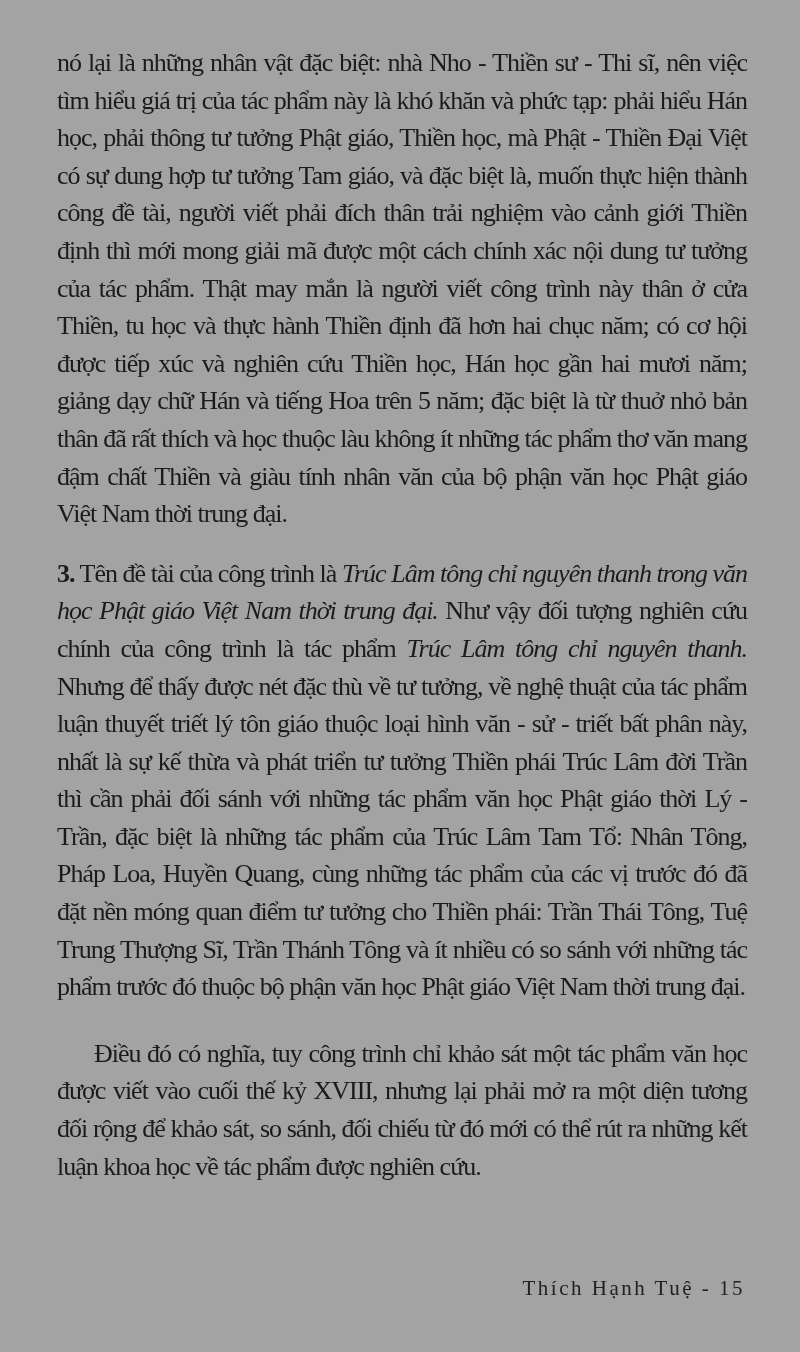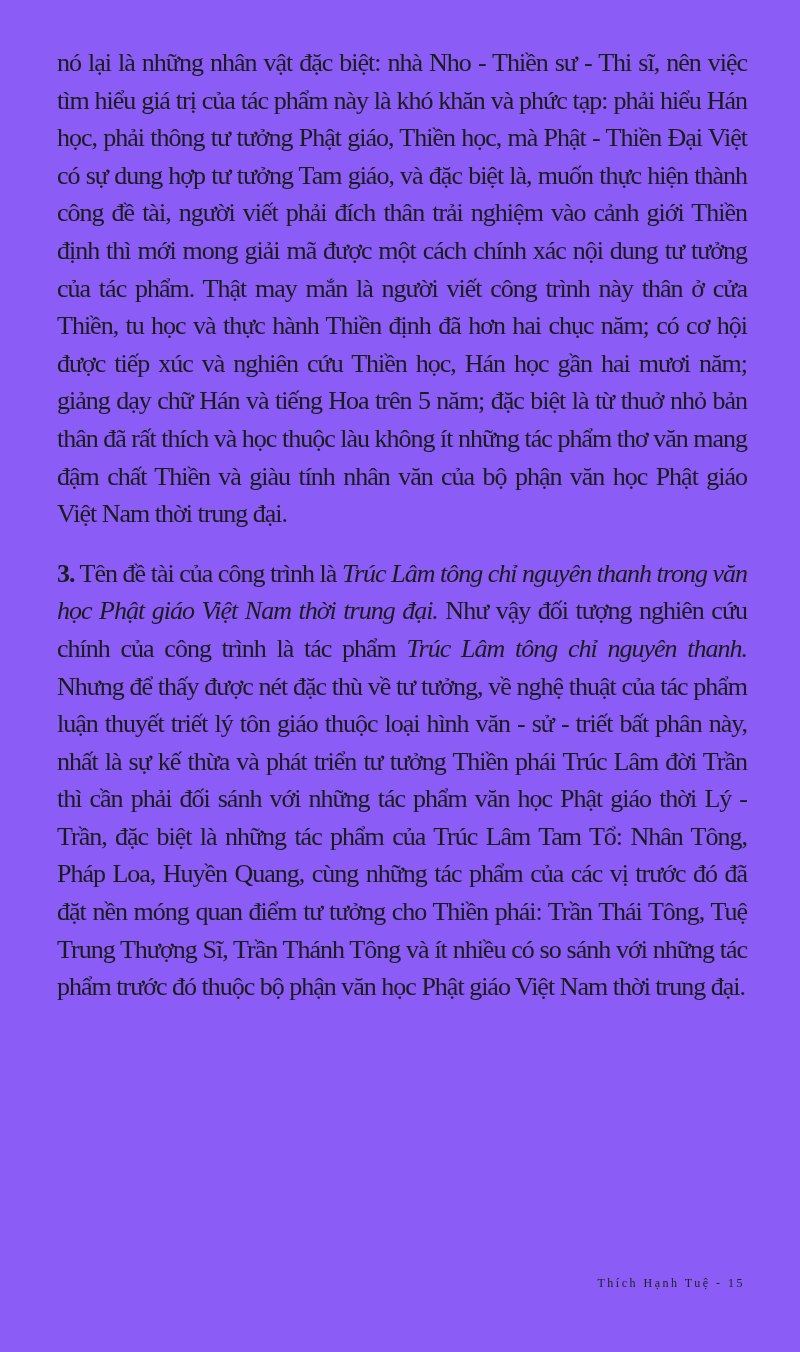--- a/index.html
+++ b/index.html
@@ -4,21 +4,21 @@
 <style>
   html, body {
     margin: 0;
     padding: 0;
     background: #ffffff;
   }
   .page {
     position: relative;
     width: 800px;
     height: 1352px;
-    background: #8b5cf6;
+    background: #a3a3a3;
     overflow: hidden;
   }
   .text-block {
     position: absolute;
     left: 57px;
     top: 44px;
     width: 690px;
   }
   .para {
     font-family: "Liberation Serif", "DejaVu Serif", serif;
@@ -32,35 +32,36 @@
   .para.gap-large { margin-bottom: 22px; }
   .para.gap-small { margin-bottom: 29px; }
   .para .section-num { font-weight: bold; }
   .para em { font-style: italic; }
   .indent-first { text-indent: 37px; }
   .footer {
     position: absolute;
     right: 55px;
     top: 1276px;
     font-family: "Liberation Serif", "DejaVu Serif", serif;
-    font-size: 12px;
+    font-size: 21px;
     letter-spacing: 2.5px;
     color: #212121;
     white-space: nowrap;
   }
 </style>
 </head>
 <body>
 
 <div class="page">
   <div class="text-block">
 
     <p class="para gap-large">nó lại là những nhân vật đặc biệt: nhà Nho - Thiền sư - Thi sĩ, nên việc tìm hiểu giá trị của tác phẩm này là khó khăn và phức tạp: phải hiểu Hán học, phải thông tư tưởng Phật giáo, Thiền học, mà Phật - Thiền Đại Việt có sự dung hợp tư tưởng Tam giáo, và đặc biệt là, muốn thực hiện thành công đề tài, người viết phải đích thân trải nghiệm vào cảnh giới Thiền định thì mới mong giải mã được một cách chính xác nội dung tư tưởng của tác phẩm. Thật may mắn là người viết công trình này thân ở cửa Thiền, tu học và thực hành Thiền định đã hơn hai chục năm; có cơ hội được tiếp xúc và nghiên cứu Thiền học, Hán học gần hai mươi năm; giảng dạy chữ Hán và tiếng Hoa trên 5 năm; đặc biệt là từ thuở nhỏ bản thân đã rất thích và học thuộc làu không ít những tác phẩm thơ văn mang đậm chất Thiền và giàu tính nhân văn của bộ phận văn học Phật giáo Việt Nam thời trung đại.</p>
 
     <p class="para gap-small"><span class="section-num">3.</span><span> Tên đề tài của công trình là </span><em>Trúc Lâm tông chỉ nguyên thanh trong văn học Phật giáo Việt Nam thời trung đại.</em><span> Như vậy đối tượng nghiên cứu chính của công trình là tác phẩm </span><em>Trúc Lâm tông chỉ nguyên thanh.</em><span> Nhưng để thấy được nét đặc thù về tư tưởng, về nghệ thuật của tác phẩm luận thuyết triết lý tôn giáo thuộc loại hình văn - sử - triết bất phân này, nhất là sự kế thừa và phát triển tư tưởng Thiền phái Trúc Lâm đời Trần thì cần phải đối sánh với những tác phẩm văn học Phật giáo thời Lý - Trần, đặc biệt là những tác phẩm của Trúc Lâm Tam Tổ: Nhân Tông, Pháp Loa, Huyền Quang, cùng những tác phẩm của các vị trước đó đã đặt nền móng quan điểm tư tưởng cho Thiền phái: Trần Thái Tông, Tuệ Trung Thượng Sĩ, Trần Thánh Tông và ít nhiều có so sánh với những tác phẩm trước đó thuộc bộ phận văn học Phật giáo Việt Nam thời trung đại.</span></p>
 
+    <p class="para indent-first">Điều đó có nghĩa, tuy công trình chỉ khảo sát một tác phẩm văn học được viết vào cuối thế kỷ XVIII, nhưng lại phải mở ra một diện tương đối rộng để khảo sát, so sánh, đối chiếu từ đó mới có thể rút ra những kết luận khoa học về tác phẩm được nghiên cứu.</p>
 
   </div>
 
   <div class="footer">
     <span>Thích Hạnh Tuệ - 15</span>
   </div>
 </div>
 
 </body></html>

